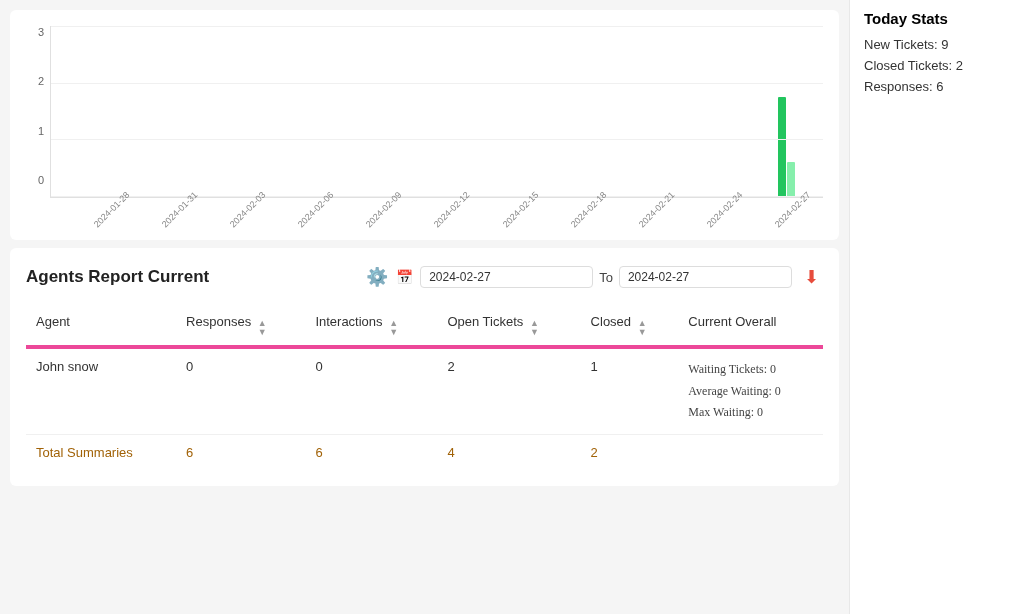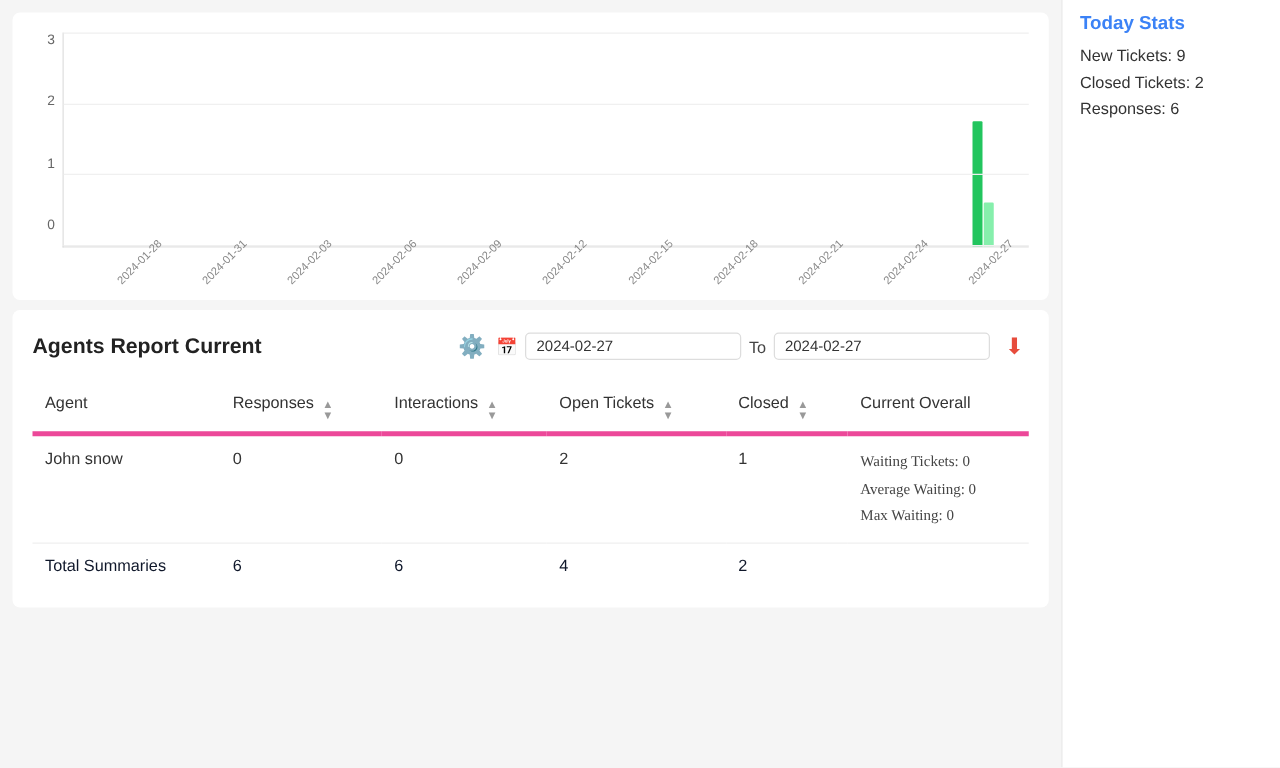--- a/index.html
+++ b/index.html
@@ -210,21 +210,21 @@
       padding: 10px 10px;
       color: #333;
       font-size: 13px;
       border-bottom: 1px solid #f0f0f0;
       vertical-align: top;
     }
 
     tbody tr:last-child td {
       border-bottom: none;
       font-weight: 500;
-      color: #0f172a;
+      color: #a16207;
     }
 
     .current-overall-cell {
       font-size: 12px;
       color: #444;
       line-height: 1.8;
       font-family: Liberation Serif, serif;
     }
 
     
@@ -244,21 +244,21 @@
       padding-bottom: 14px;
     }
 
     .sidebar-stat-group:last-child {
       border-bottom: none;
     }
 
     .sidebar-stat-title {
       font-size: 15px;
       font-weight: 700;
-      color: #3b82f6;
+      color: #000000;
       margin-bottom: 10px;
     }
 
     .stat-line {
       font-size: 13px;
       color: #333;
       margin-bottom: 6px;
     }
   </style>
 </head>

